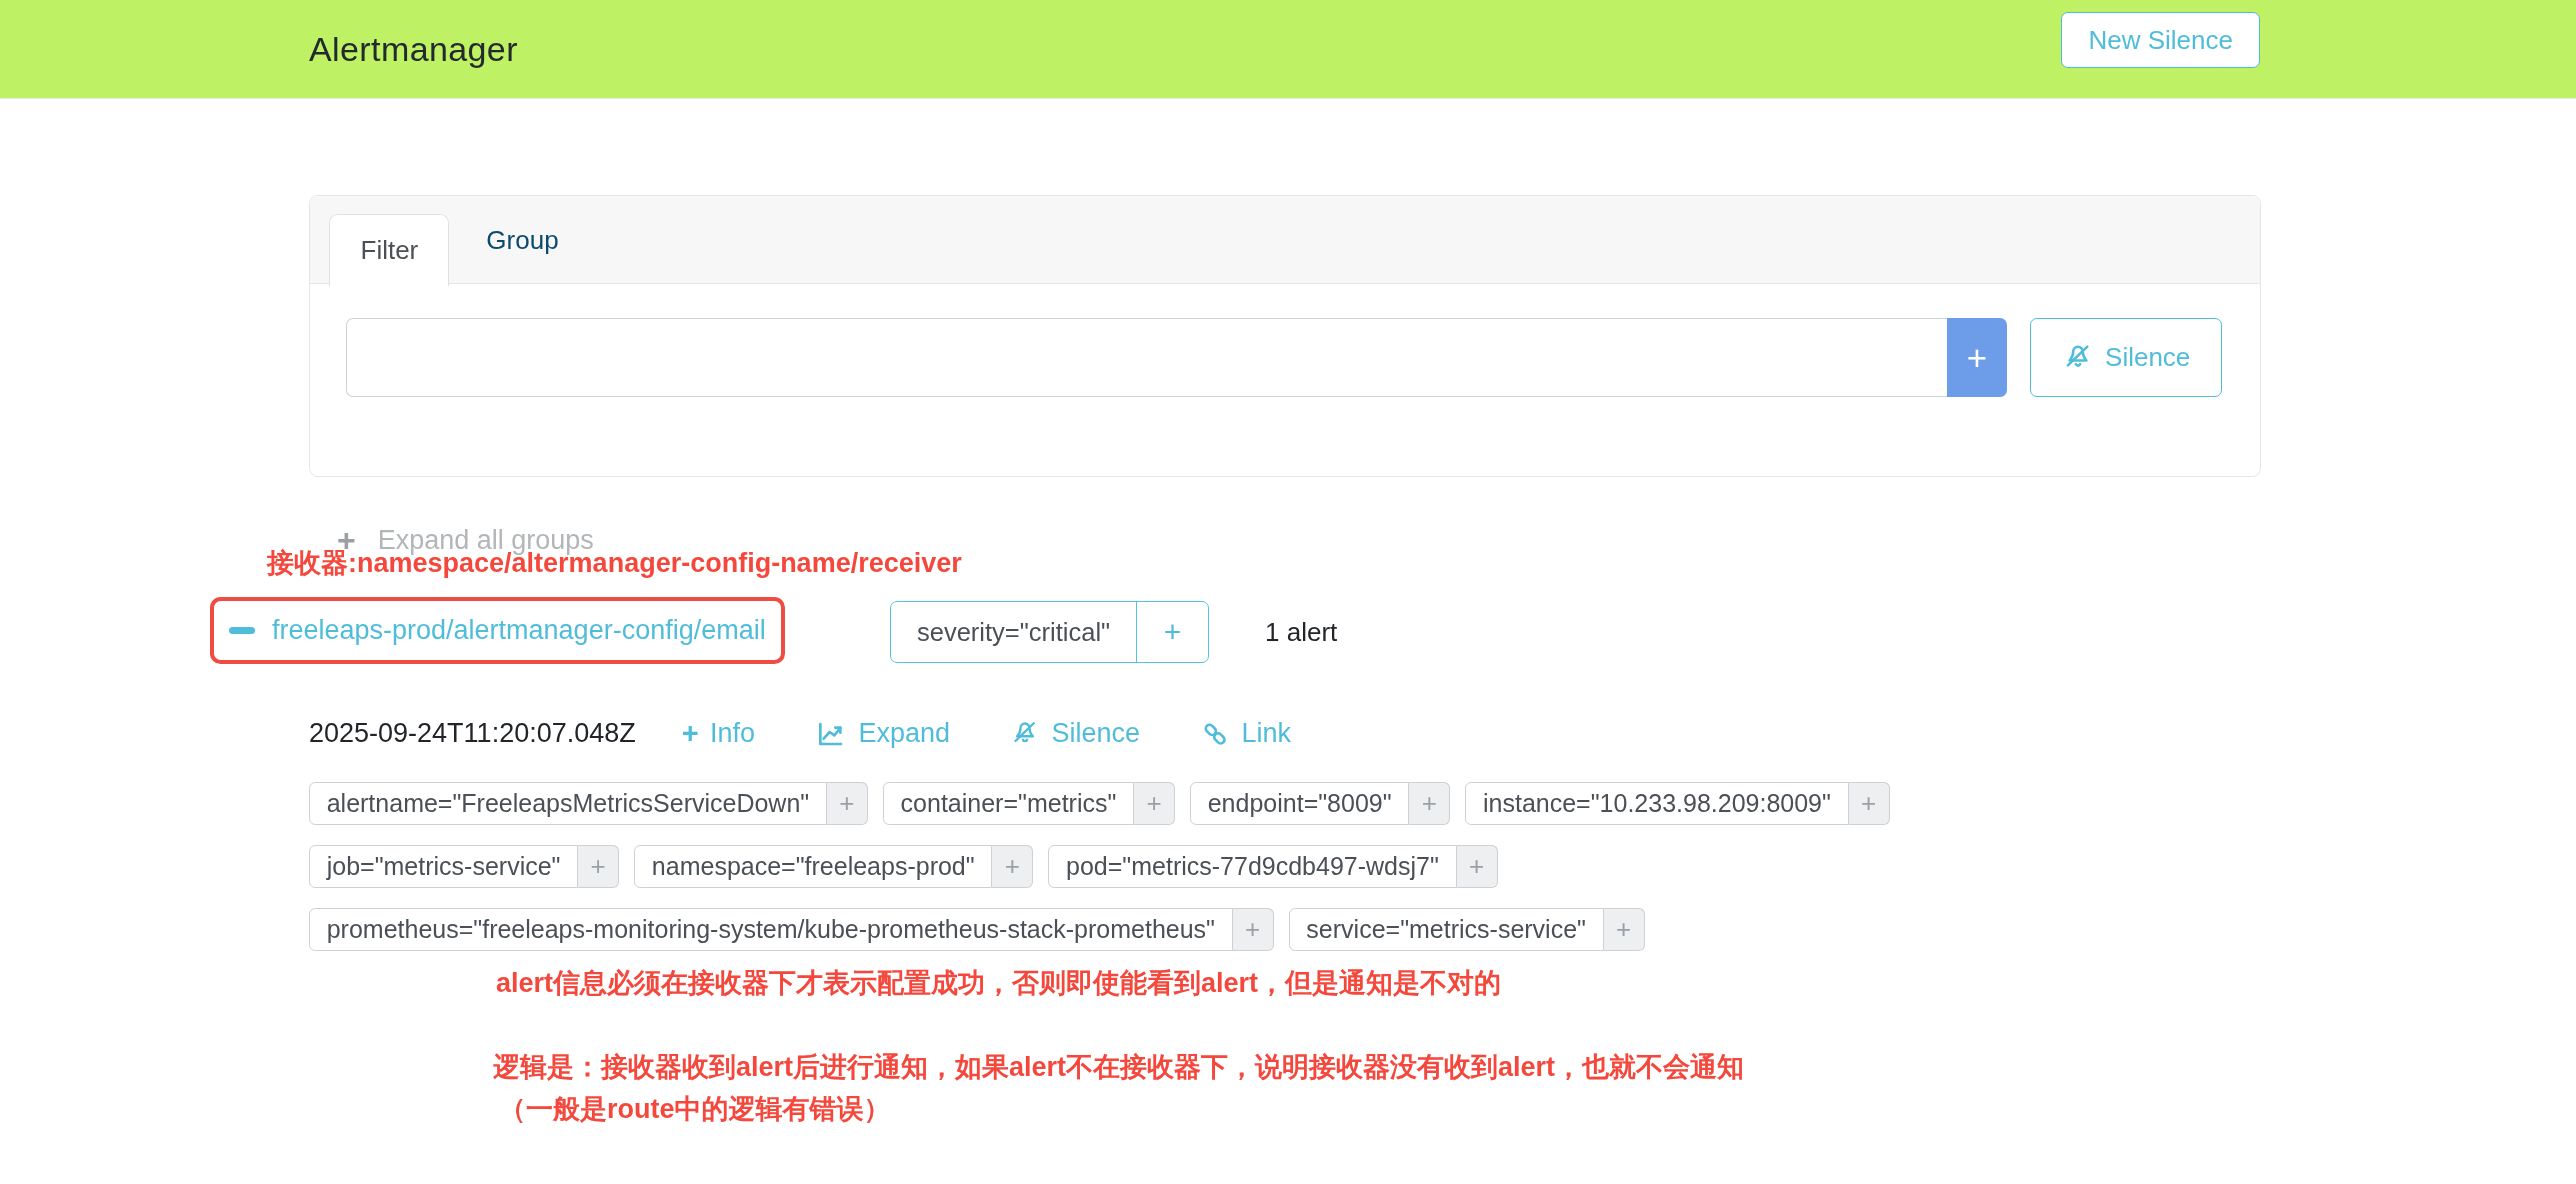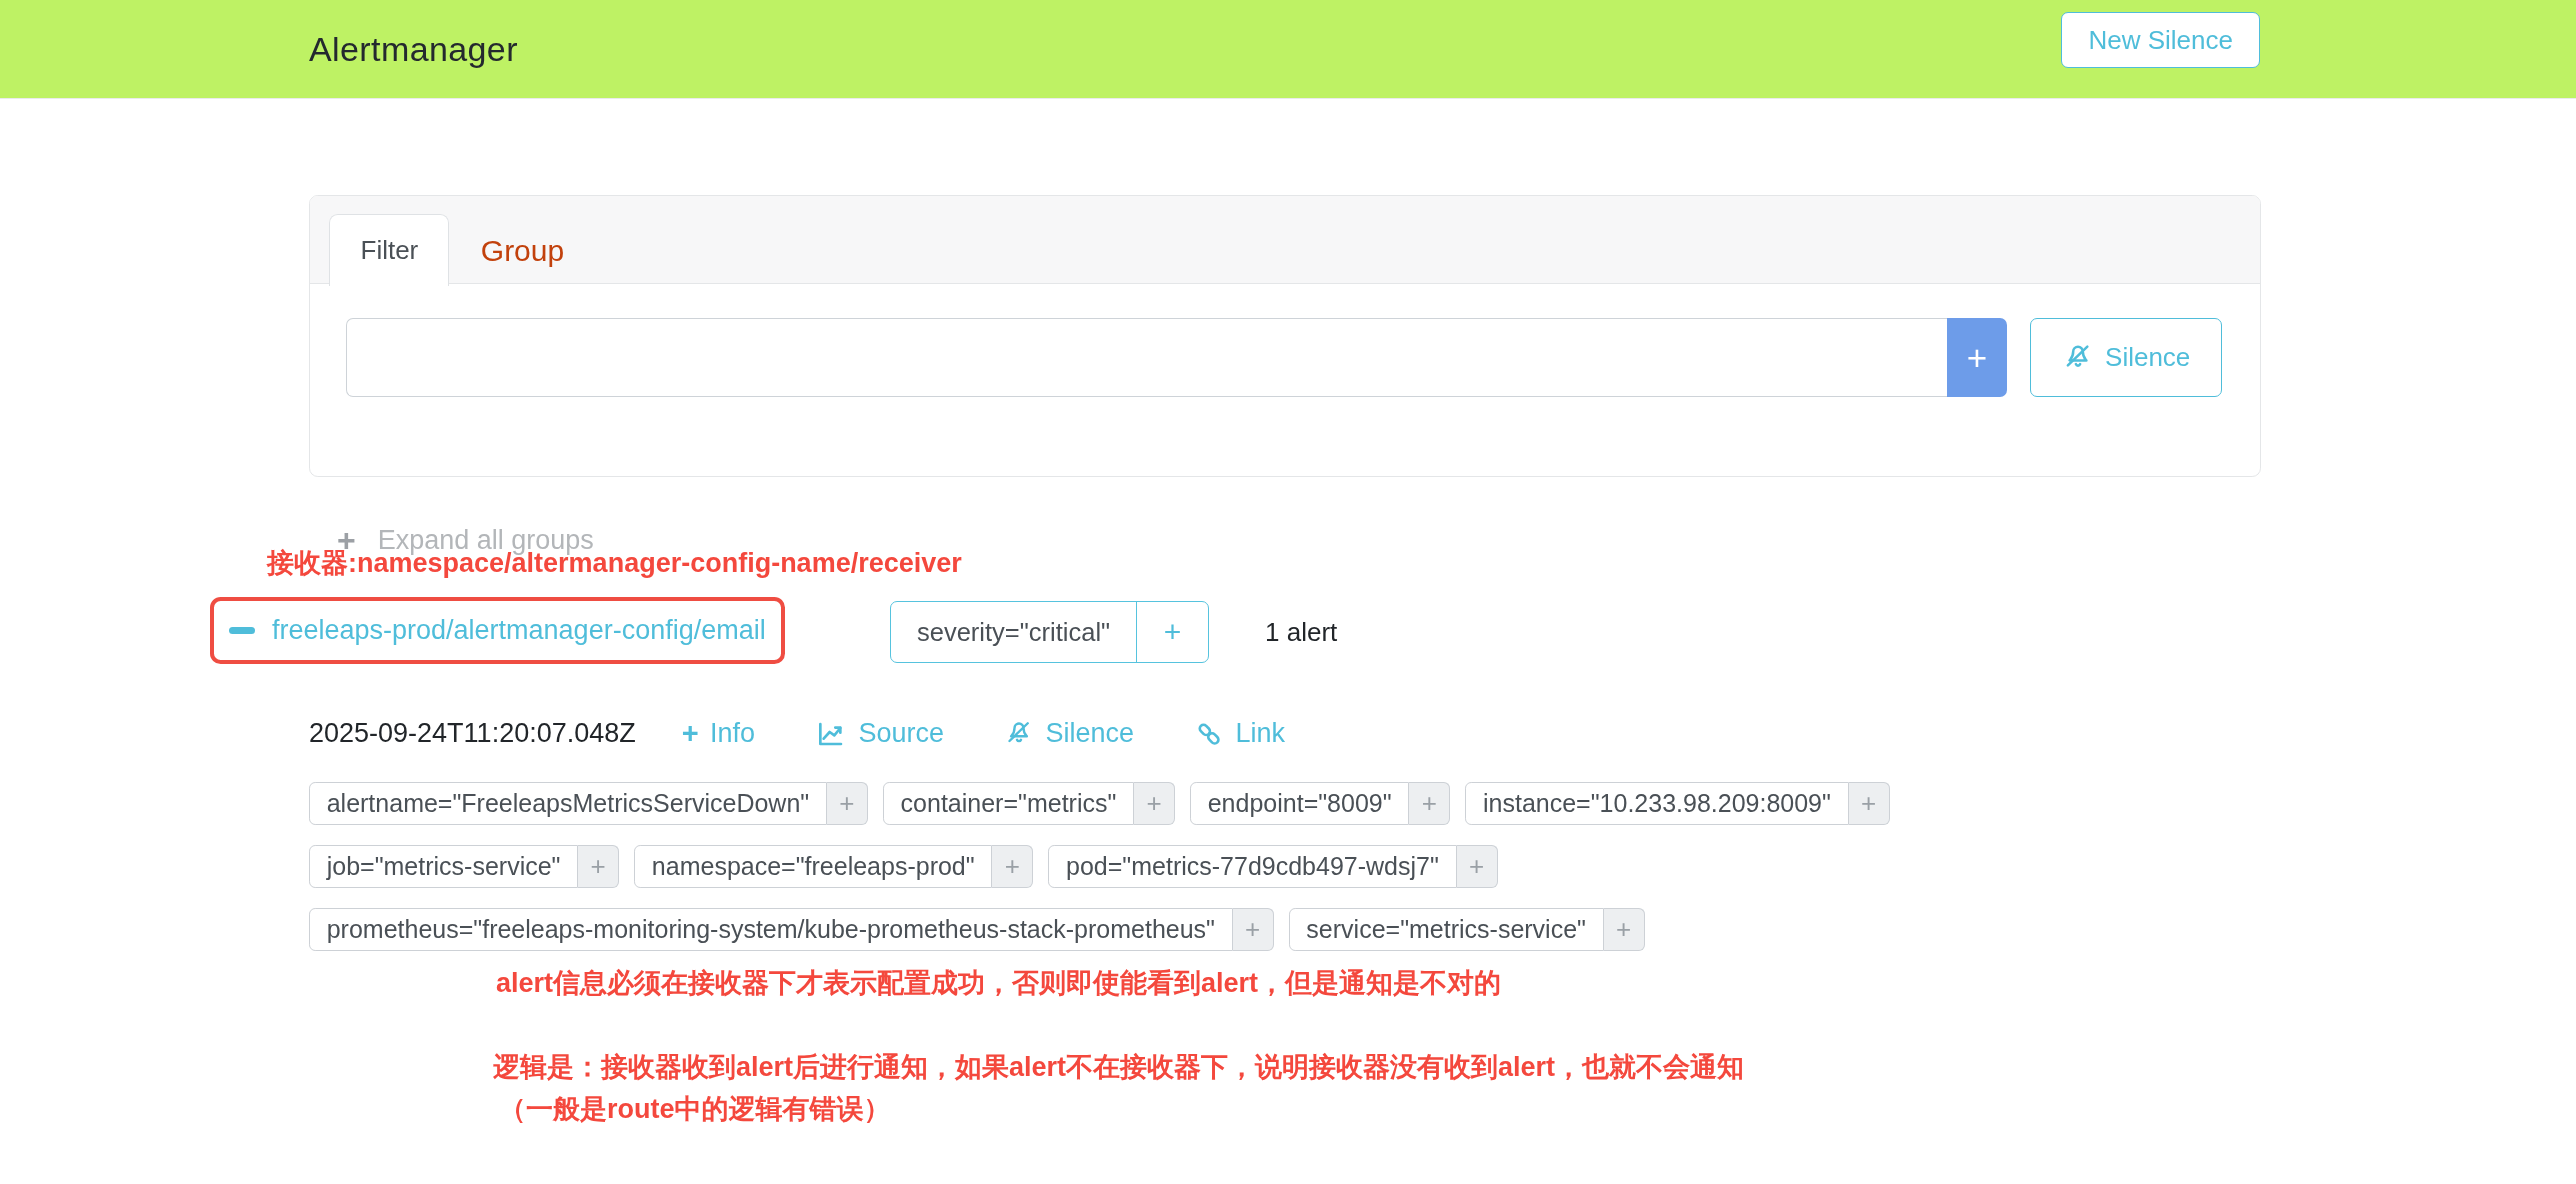--- a/index.html
+++ b/index.html
@@ -37,23 +37,23 @@
     border-bottom: 1.8px solid #e4e6e8; border-radius: 7px 7px 0 0;
     display: flex; align-items: center;
   }
   .tab-filter {
     position: absolute; left: 19.4px; top: 17.6px; height: 72px; width: 120px;
     background: #fff; border: 1.8px solid #dfe2e5; border-bottom: none;
     border-radius: 8.8px 8.8px 0 0; display: flex; align-items: center; justify-content: center;
     font-size: 26px; color: #4a5056; z-index: 2; cursor: pointer;
   }
   .tab-group {
-    position: absolute; left: 164px; top: 11px; height: 88px; width: 97px;
+    position: absolute; left: 164px; top: 0; height: 88px; width: 97px;
     display: flex; align-items: center; justify-content: center;
-    font-size: 30px; color: #c2410c; cursor: pointer;
+    font-size: 26px; color: #0c4a6e; cursor: pointer;
   }
   .header-right { margin-left: auto; display: flex; align-items: center; gap: 39px; padding-right: 42px; }
   .receiver-filter { font-size: 26px; color: #212529; cursor: pointer; }
   .cb-wrap { display: flex; align-items: center; gap: 13px; cursor: pointer; }
   .cb { width: 24px; height: 24px; background: #dcdee2; border-radius: 6.2px; }
   .cb-label { font-size: 26px; color: #212529; }
   .card-body { padding: 34px 38px 0 36px; }
   .input-row { display: flex; height: 79px; }
   .input-group { flex: 1; display: flex; }
   .matcher-input {
@@ -191,21 +191,21 @@
   <a class="action">
     <span class="action-plus">+</span>
     <span>Info</span>
   </a>
   <a class="action">
     <svg class="icon-svg" width="32" height="32" viewBox="0 0 24 24" fill="none" stroke="#4fbdda" stroke-width="2" stroke-linecap="round" stroke-linejoin="round">
       <path d="M4 4.5v15h15.5"></path>
       <path d="M6.5 15.5l4.5-5 3.5 2.5 4.5-5.5"></path>
       <path d="M15.2 7.2h3.8v3.8"></path>
     </svg>
-    <span>Source</span>
+    <span>Expand</span>
   </a>
   <a class="action">
     <svg class="icon-svg" width="30" height="30" viewBox="0 0 24 24" fill="none" stroke="#4fbdda" stroke-width="1.9" stroke-linecap="round" stroke-linejoin="round">
       <path d="M15.6 7.2a3.6 3.6 0 0 0-7.2 0c0 4.2-1.7 5.4-2.7 6.6h12.6c-1-1.2-2.7-2.4-2.7-6.6"></path>
       <path d="M10.4 16.6a1.7 1.7 0 0 0 3.2 0"></path>
       <line x1="4.4" y1="17.6" x2="19" y2="3.4"></line>
     </svg>
     <span>Silence</span>
   </a>
   <a class="action">

